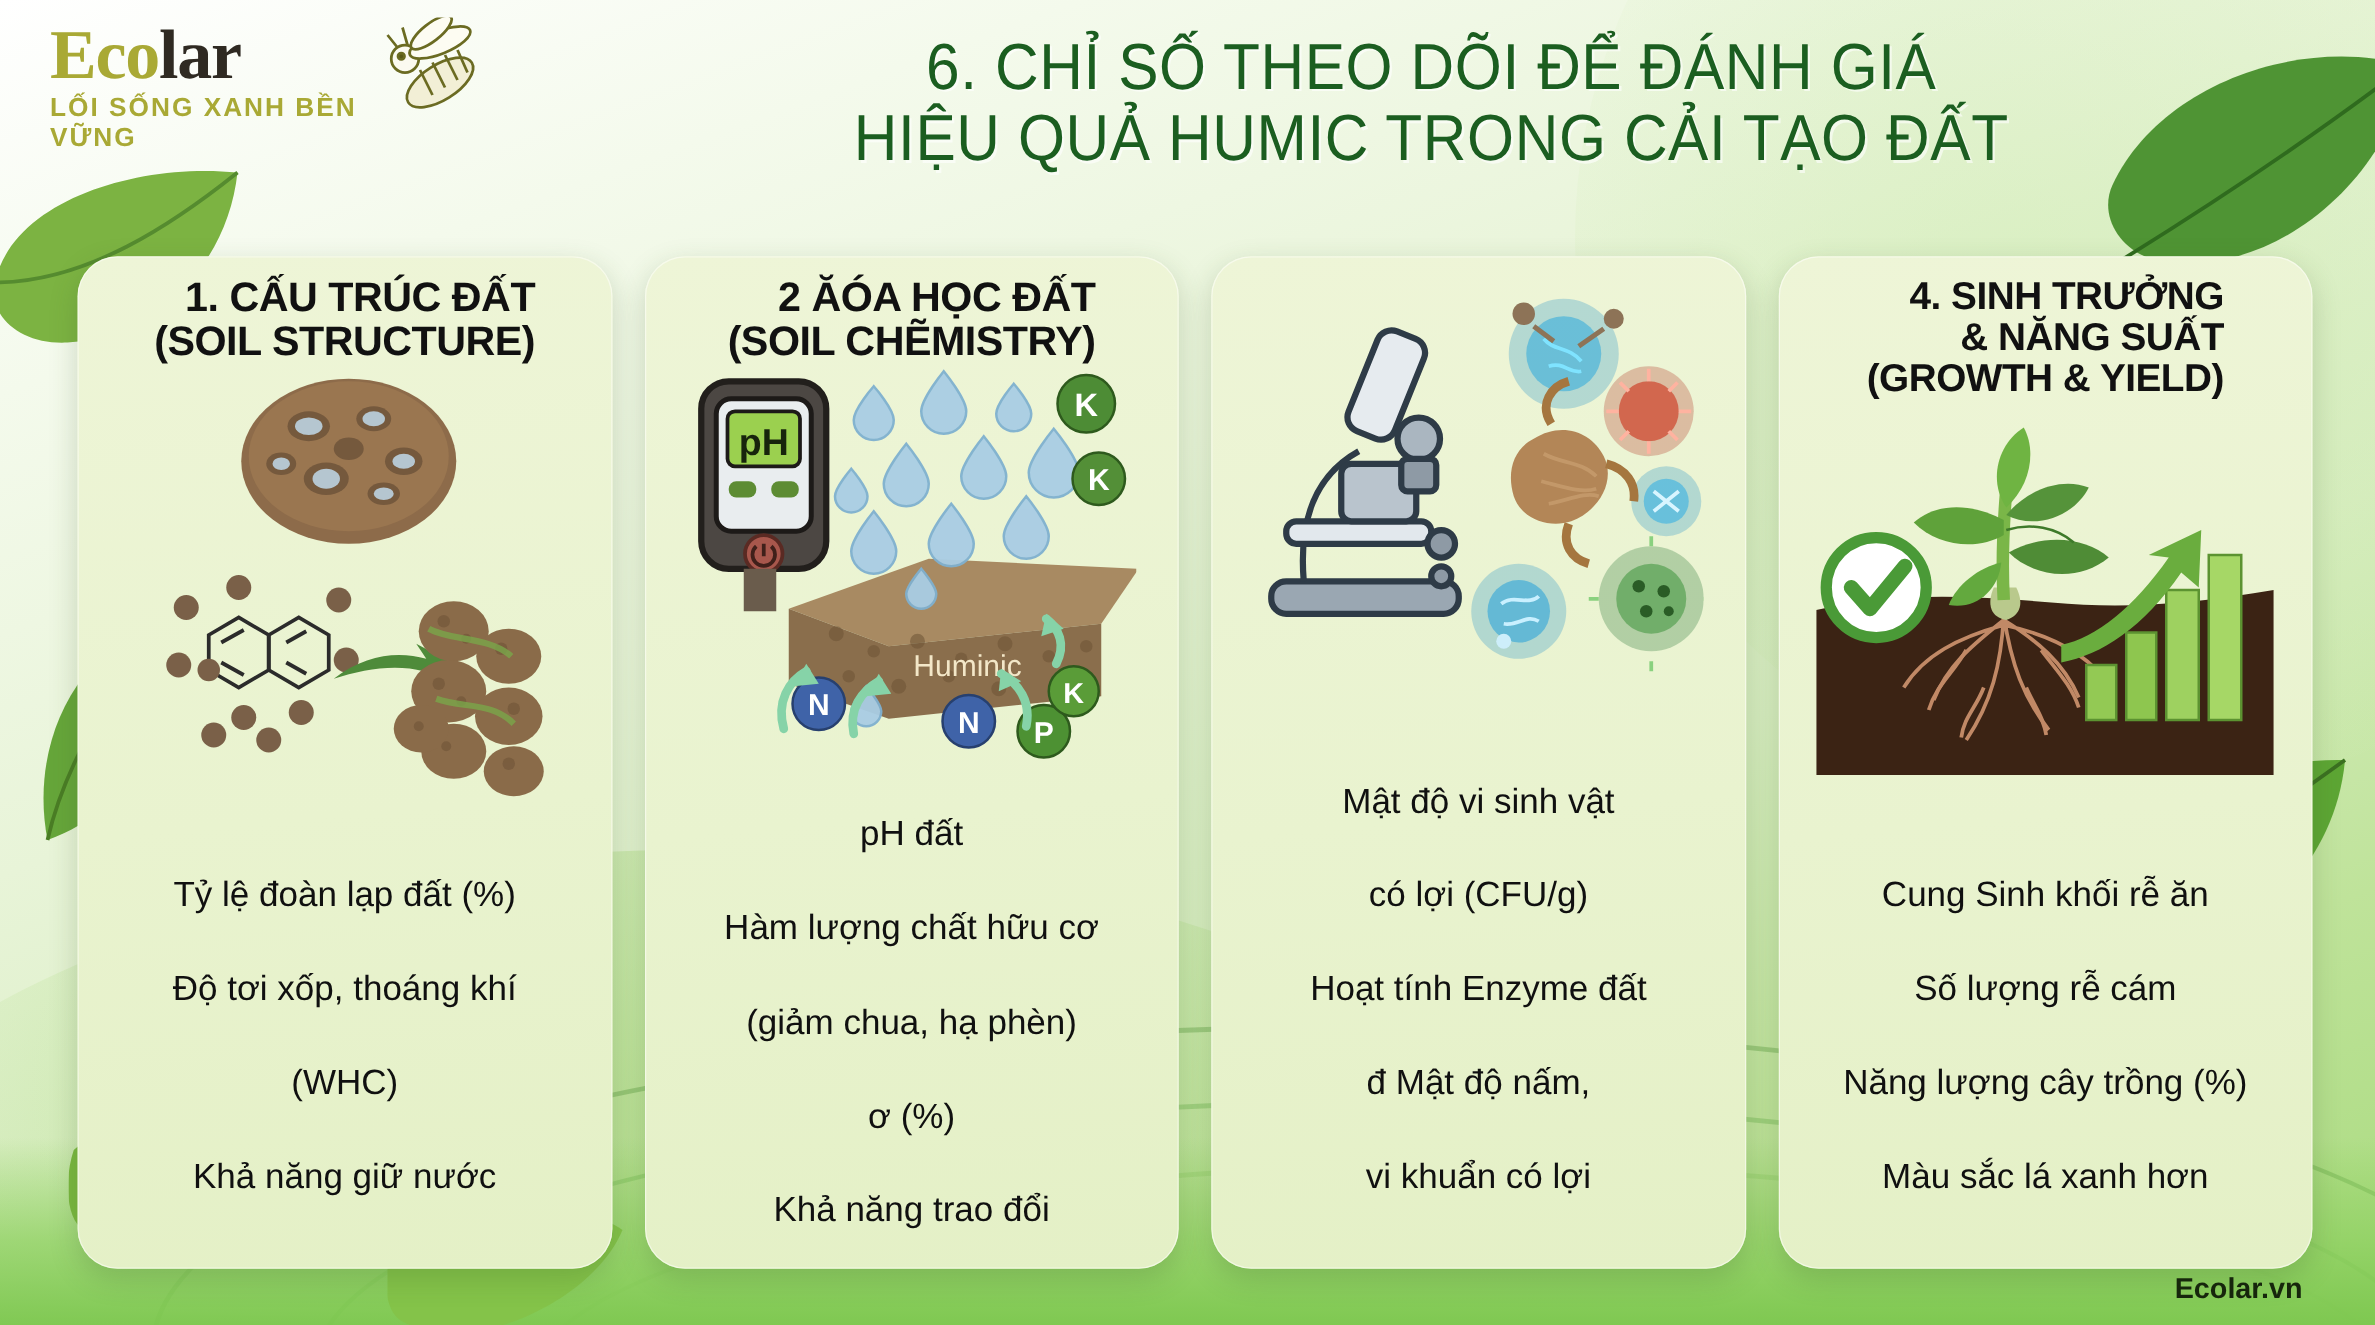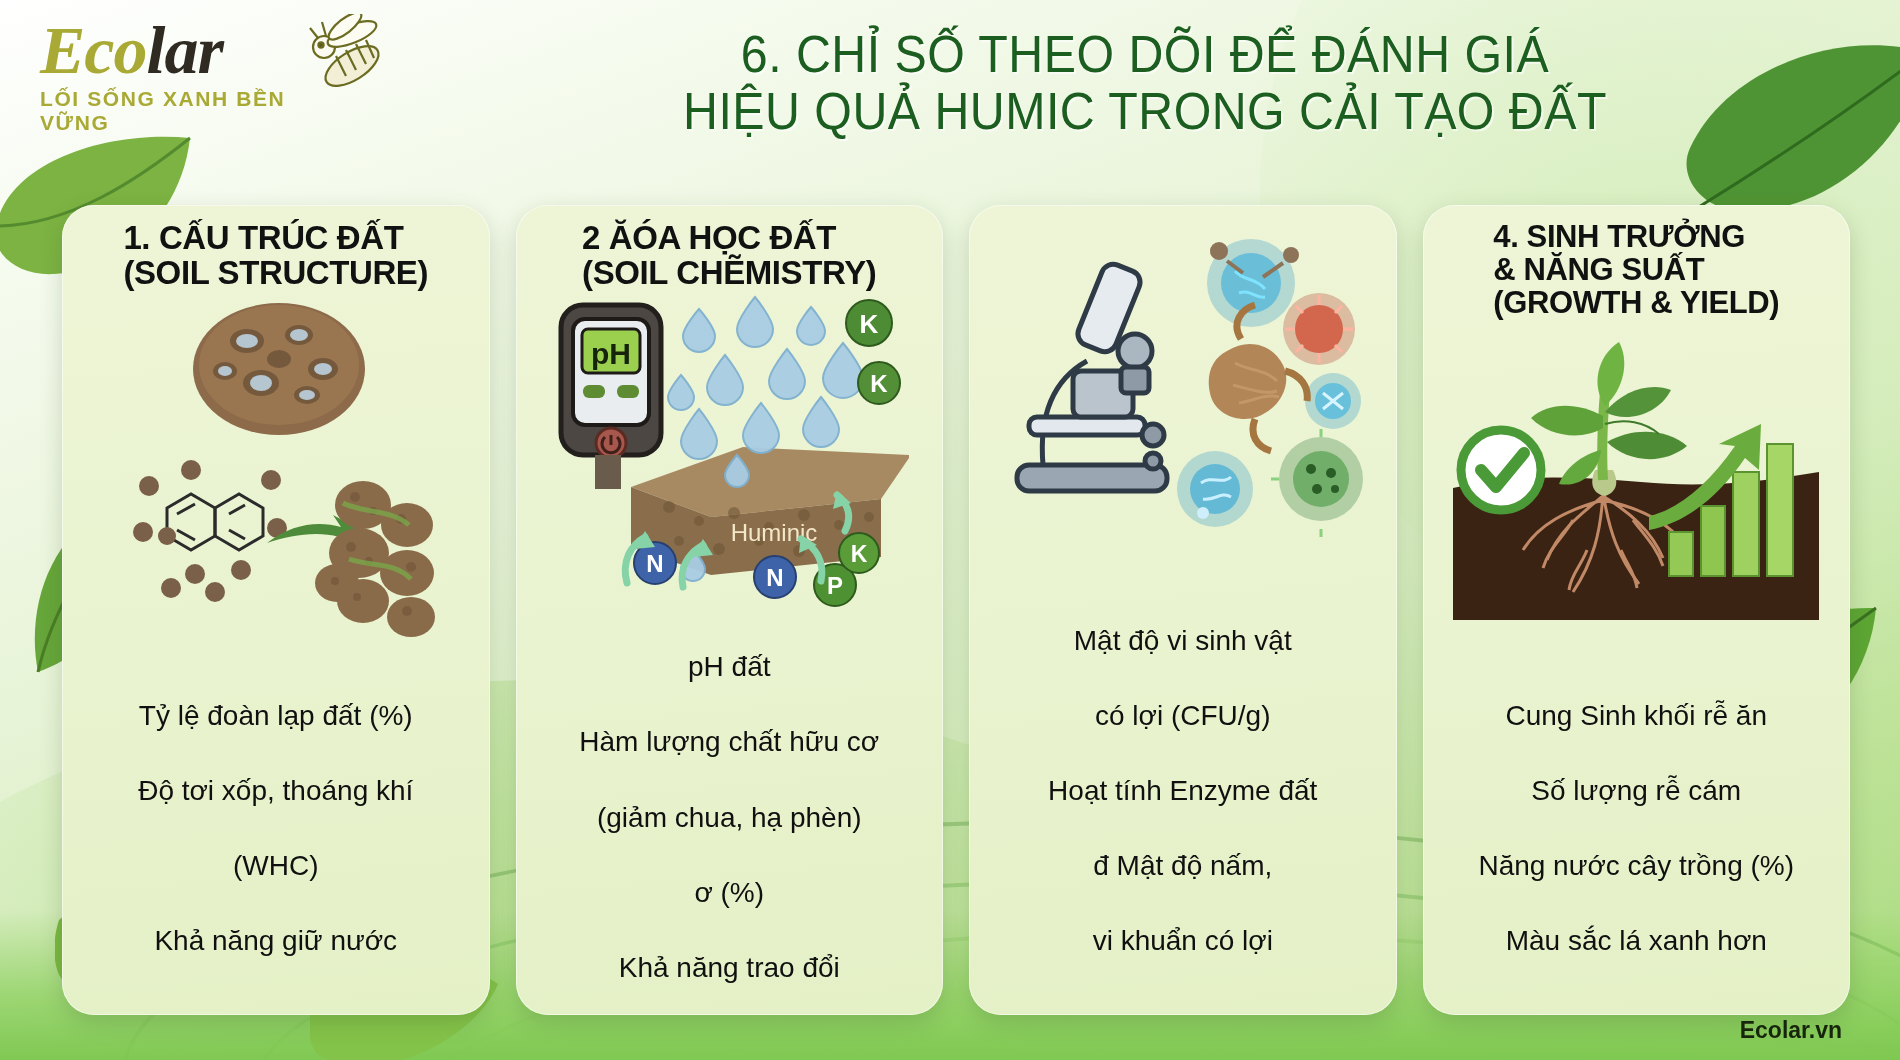--- a/index.html
+++ b/index.html
@@ -21,43 +21,43 @@
   .arc.a2 { width: 1700px; height: 430px; left: 250px; top: 880px; border-color: rgba(110,180,80,.40); }
   .arc.a3 { width: 1500px; height: 360px; left: 420px; top: 930px; border-color: rgba(150,205,110,.45); }
   .bottom-band { position: absolute; left: 0; right: 0; bottom: 0; height: 150px;
     background: linear-gradient(180deg, rgba(150,212,105,0) 0%, rgba(141,208,95,.75) 55%, rgba(124,199,78,.95) 100%); }
 
   .leaf { position: absolute; pointer-events: none; }
 
   
   .header { position: absolute; top: 0; left: 0; right: 0; height: 200px; }
   .logo { position: absolute; left: 40px; top: 18px; width: 330px; }
-  .logo-word { font-family: "Liberation Serif", serif; font-size: 68px; font-weight: bold;
-     line-height: .95; letter-spacing: -1px; font-style: italic; }
+  .logo-word { font-family: "Liberation Serif", serif; font-size: 56px; font-weight: bold;
+     line-height: .95; letter-spacing: -1px; }
   .logo-eco { color: #a9a935; }
   .logo-lar { color: #2f2a22; }
   .logo-tag { margin-top: 4px; font-size: 21px; font-weight: bold; letter-spacing: 1.6px;
      color: #a9a935; text-align: left; width: 300px; }
   .bee { position: absolute; left: 250px; top: -4px; }
 
   .title { position: absolute; left: 430px; right: 40px; top: 26px; text-align: center;
     color: #1b5e20; font-weight: normal; font-size: 52px; line-height: 1.10;
     letter-spacing: .5px; text-shadow: 2px 2px 0 rgba(255,255,255,.6); }
   .title-line { transform: scaleX(.93); transform-origin: center; white-space: nowrap; }
 
   
   .cards { position: absolute; top: 205px; left: 62px; right: 50px; height: 810px; display: flex; gap: 26px; }
   .card {
     flex: 1 1 0; position: relative; border-radius: 32px;
     background: linear-gradient(175deg, #eef5d7 0%, #e9f3cf 55%, #e4f0c6 100%);
     box-shadow: 0 8px 22px rgba(60,90,40,.22), 0 0 0 1px rgba(255,255,255,.5) inset;
     padding: 16px 10px 14px; display: flex; flex-direction: column; align-items: center;
     overflow: hidden;
   }
-  .card-title { text-align: left; font-weight: bold; color: #111; font-size: 33px;
+  .card-title { text-align: right; font-weight: bold; color: #111; font-size: 33px;
     line-height: 1.06; letter-spacing: -.4px; white-space: pre-line; }
   .card-title.sm { font-size: 31px; }
   .card-art { flex: 0 0 auto; width: 100%; display: flex; align-items: center; justify-content: center; }
   .card-body { margin-top: auto; text-align: center; color: #101010; font-size: 28px;
     line-height: 1.34; padding: 0 6px 4px; white-space: pre-line; }
   .card-body .ln { display: block; }
 
   .footer { position: absolute; right: 58px; bottom: 16px; font-size: 23px; color: #16260c; font-weight: bold; }
 
   svg { display: block; }
@@ -420,20 +420,20 @@
           <rect x="280" y="152" width="26" height="104" fill="#9ed160" stroke="#5c9331" stroke-width="2"></rect>
           <rect x="314" y="124" width="26" height="132" fill="#a6d766" stroke="#5c9331" stroke-width="2"></rect>
         </g>
 
         <path d="M196 196c28-6 58-30 86-70l-16-2 42-20-2 46-14-12c-30 44-64 66-96 72z" fill="#6aad3e"></path>
       </svg>
     </div>
     <div class="card-body">
       <span class="ln">Cung Sinh khối rễ   ăn</span>
       <span class="ln">Số lượng rễ cám</span>
-      <span class="ln">Năng nước cây trồng (%)</span>
+      <span class="ln">Năng lượng cây trồng (%)</span>
       <span class="ln">Màu sắc lá xanh hơn</span>
     </div>
   </div>
 
 </div>
 
 <div class="footer">Ecolar.vn</div>
 
 </body></html>

